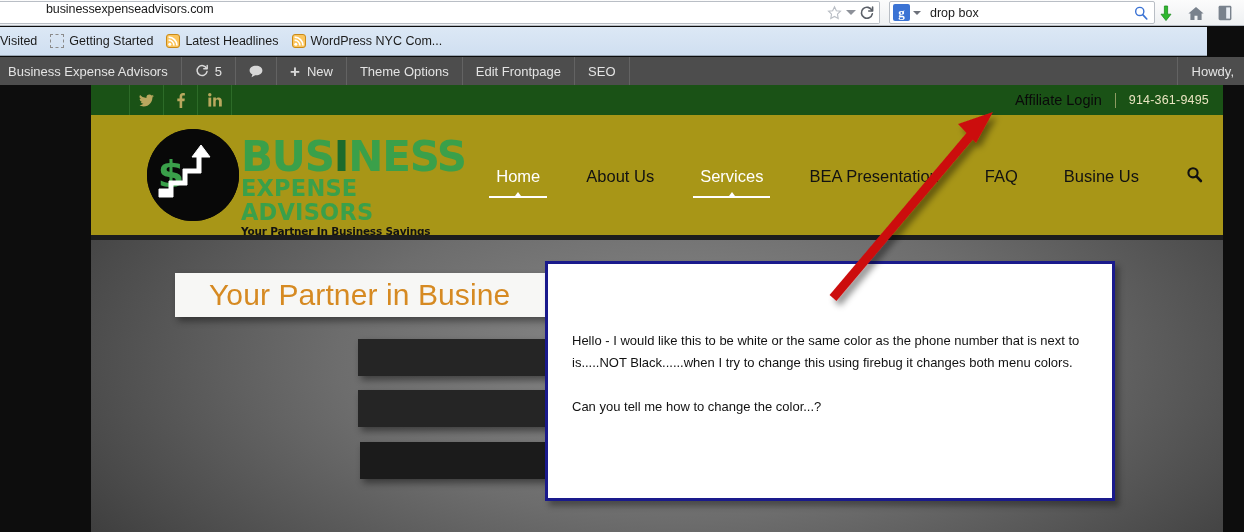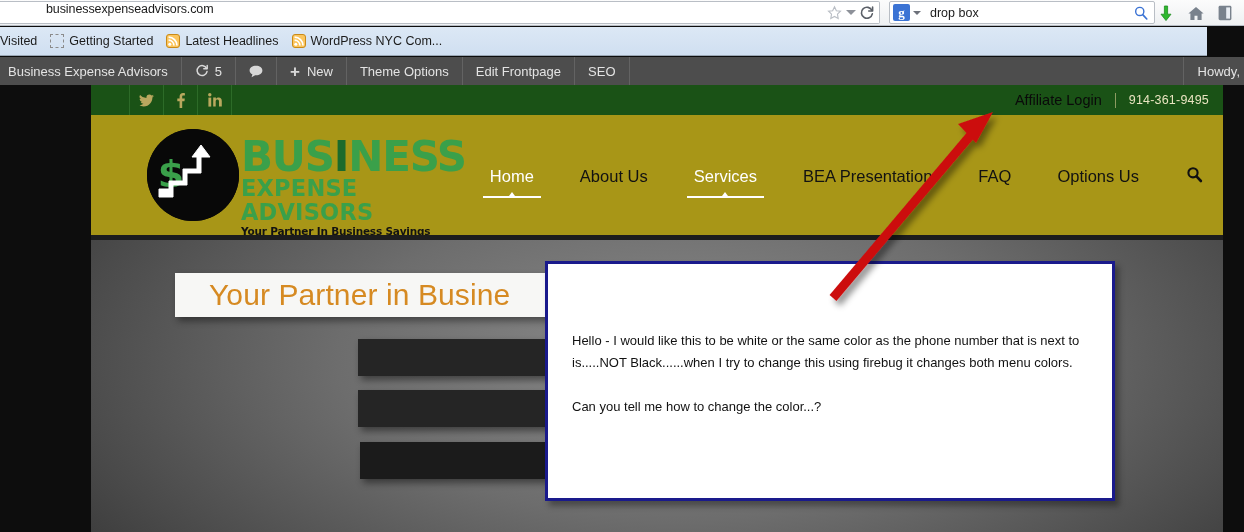--- a/index.html
+++ b/index.html
@@ -184,21 +184,21 @@
     color: #d8d8d8;
     font-weight: 600;
     margin-right: 1px;
   }
   .wp-howdy {
     position: absolute;
     right: 0; top: 0; bottom: 0;
     display: flex;
     align-items: center;
     padding-left: 14px;
-    padding-right: 4px;
+    padding-right: 10px;
     border-left: 1px solid #636363;
     font-size: 13px;
     color: #e3e3e3;
   }
 
   
   .page-wrap {
     position: absolute;
     top: 85px; left: 0;
     width: 1244px;
@@ -633,21 +633,21 @@
             <span>Services</span>
             <span class="dot"></span>
           </div>
           <div class="navitem">
             <span>BEA Presentation</span>
           </div>
           <div class="navitem">
             <span>FAQ</span>
           </div>
           <div class="navitem">
-            <span>Options Us</span>
+            <span>Busine Us</span>
           </div>
           <div class="nav-search">
             <span>
               <svg width="17" height="17" viewBox="0 0 17 17">
                   <circle cx="7" cy="6.8" r="4.6" fill="none" stroke="#111" stroke-width="2.1"></circle>
                   <path d="M10.5 10.3l4.4 4.7" stroke="#111" stroke-width="2.6" stroke-linecap="round"></path>
                 </svg>
             </span>
           </div>
         </div>

